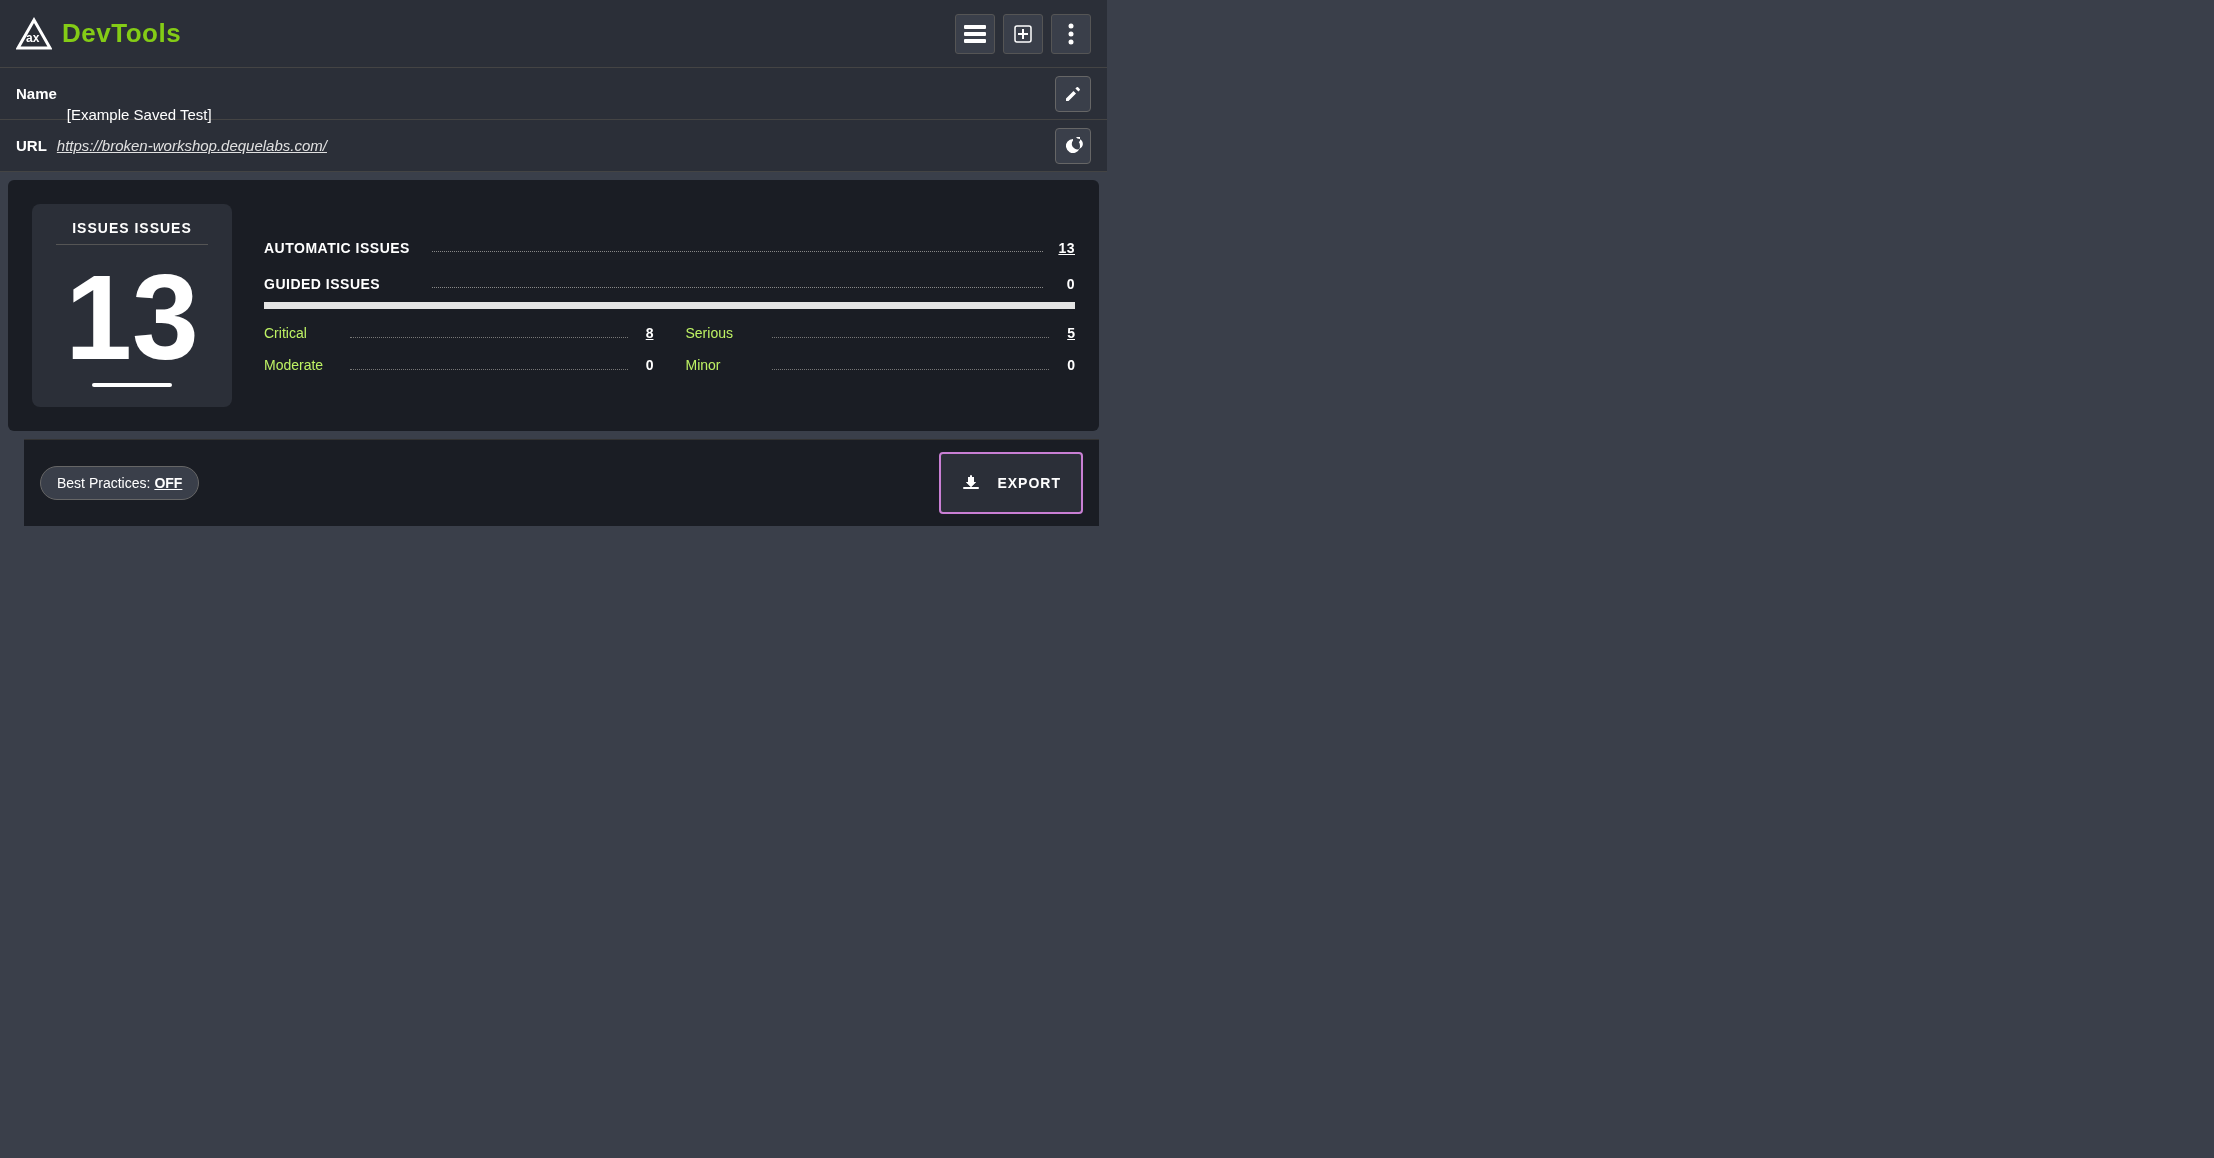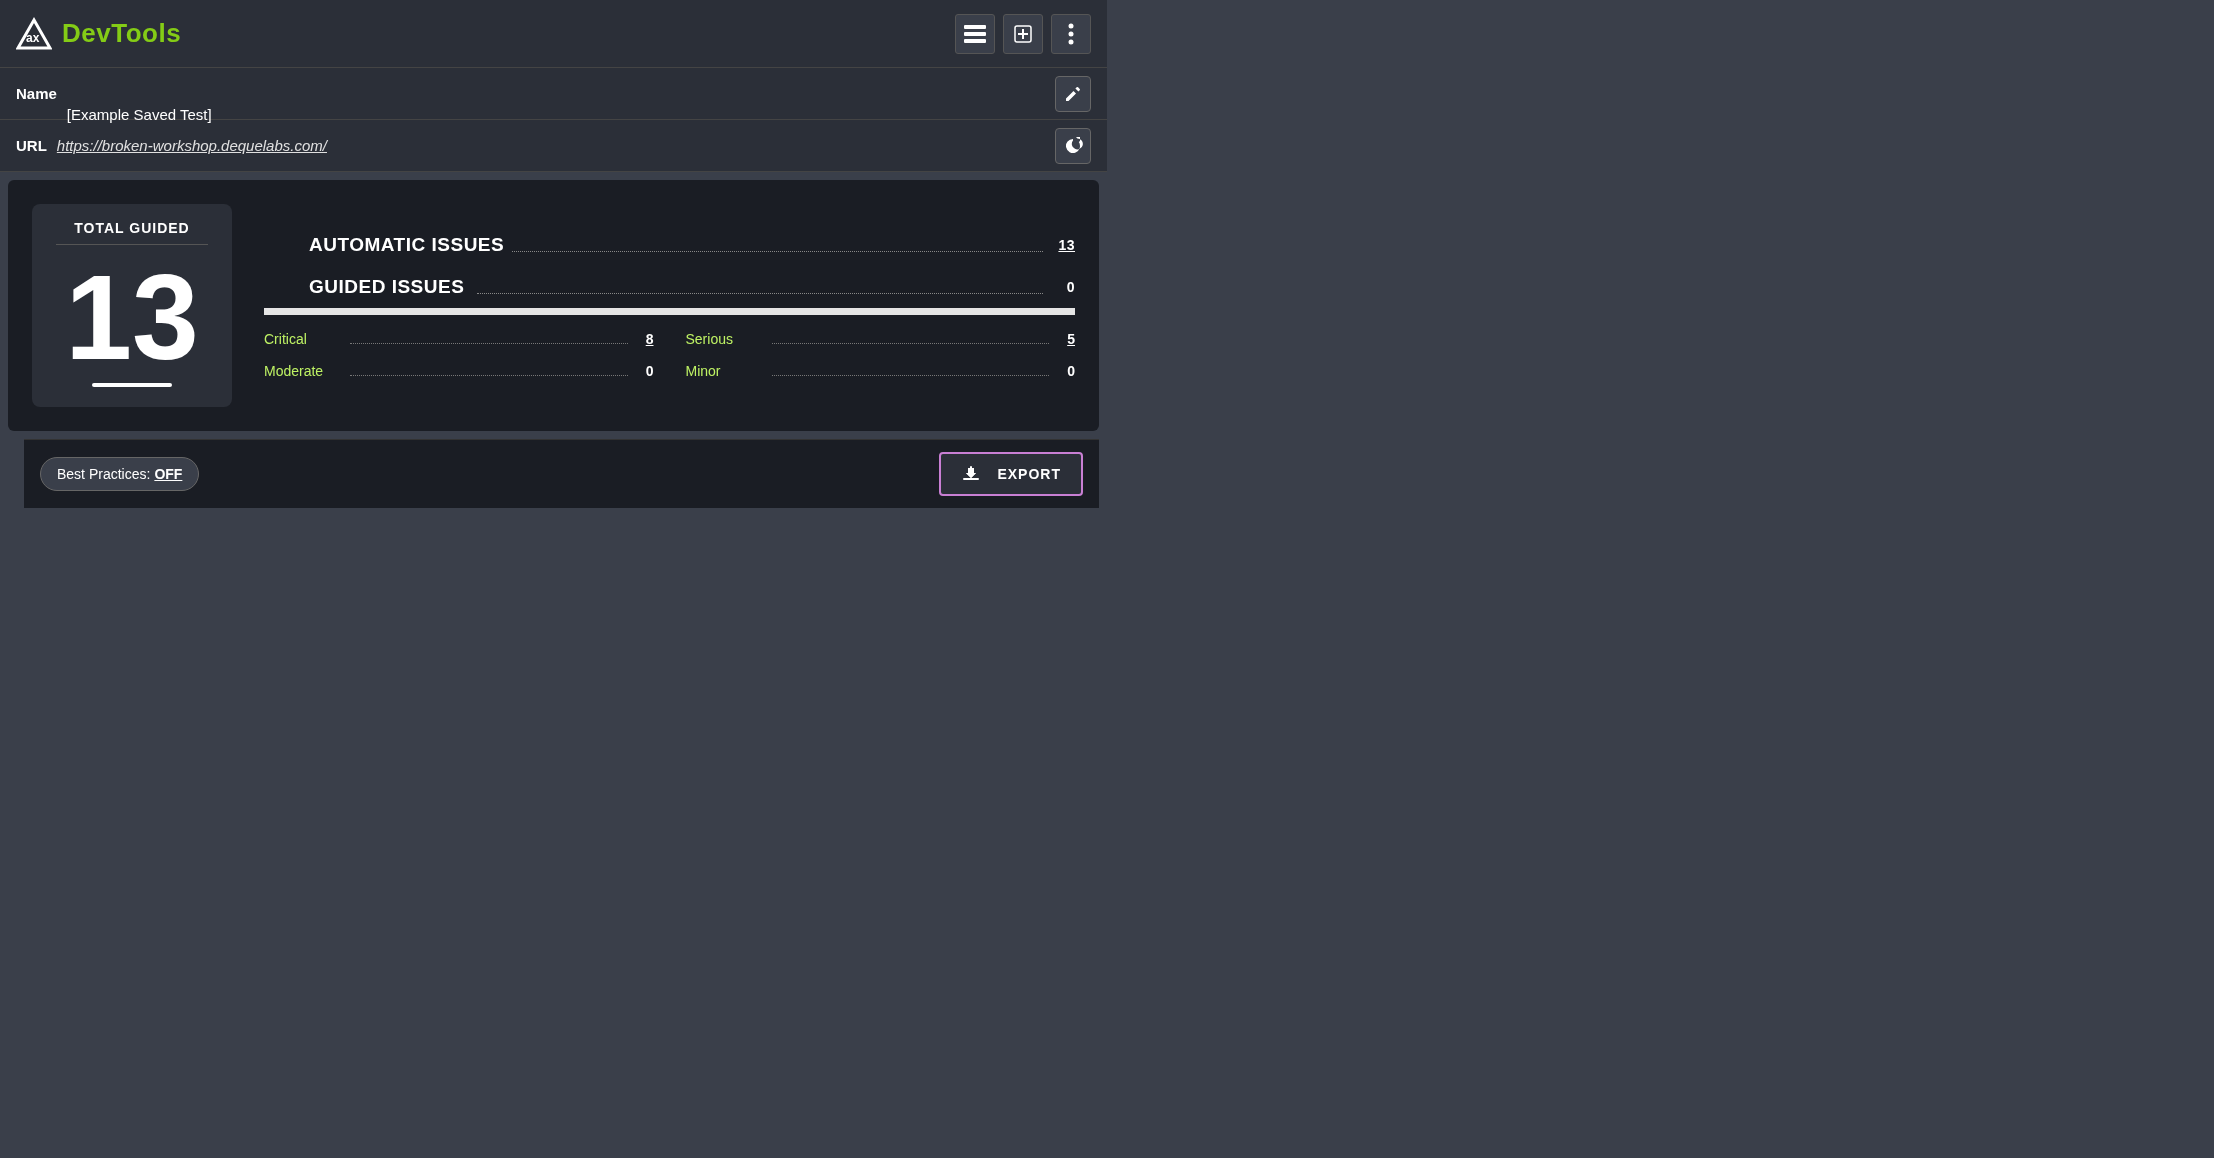--- a/index.html
+++ b/index.html
@@ -186,26 +186,25 @@
       font-weight: bold;
       letter-spacing: 0.5px;
     }
 
     .stat-row-upper {
       border-bottom: 7px solid #e5e5e5;
     }
 
     .stat-label {
       color: #ffffff;
-      font-size: 19px;
+      font-size: 14px;
       font-weight: bold;
       letter-spacing: 0.5px;
       flex-shrink: 0;
       min-width: 160px;
-      margin-left: 45px;
     }
 
     .stat-dots {
       flex: 1;
       border-bottom: 1px dotted #888;
       margin: 0 8px;
       height: 1px;
       align-self: flex-end;
       margin-bottom: 4px;
     }
@@ -290,21 +289,21 @@
 
     .best-practices-btn .off-link {
       text-decoration: underline;
       font-weight: bold;
     }
 
     .export-btn {
       background: #2b2f38;
       border: 2px solid #c97fd4;
       color: #ffffff;
-      padding: 10px 20px;
+      padding: 19px 20px;
       border-radius: 4px;
       font-size: 14px;
       font-weight: bold;
       cursor: pointer;
       display: flex;
       align-items: center;
       gap: 16px;
       letter-spacing: 1px;
     }
   </style>
@@ -365,21 +364,21 @@
     <svg width="20" height="20" viewBox="0 0 20 20" fill="white">
       <path d="M10 3a7 7 0 1 0 5.8 3.1L17 5V1h-4l1.4 1.4A5.5 5.5 0 1 1 10 4.5V3z"></path>
     </svg>
   </button>
 </div>
 
 <div class="main-panel">
   <div class="stats-container">
 
     <div class="total-issues-box">
-      <div class="total-issues-label">TOTAL GUIDED</div>
+      <div class="total-issues-label">ISSUES ISSUES</div>
       <div class="total-issues-number">13</div>
       <div class="total-issues-underline"></div>
     </div>
 
     <div class="right-stats">
 
       <div class="stat-row">
         <span class="stat-label">AUTOMATIC ISSUES</span>
         <span class="stat-dots"></span>
         <span class="stat-value linked">13</span>

